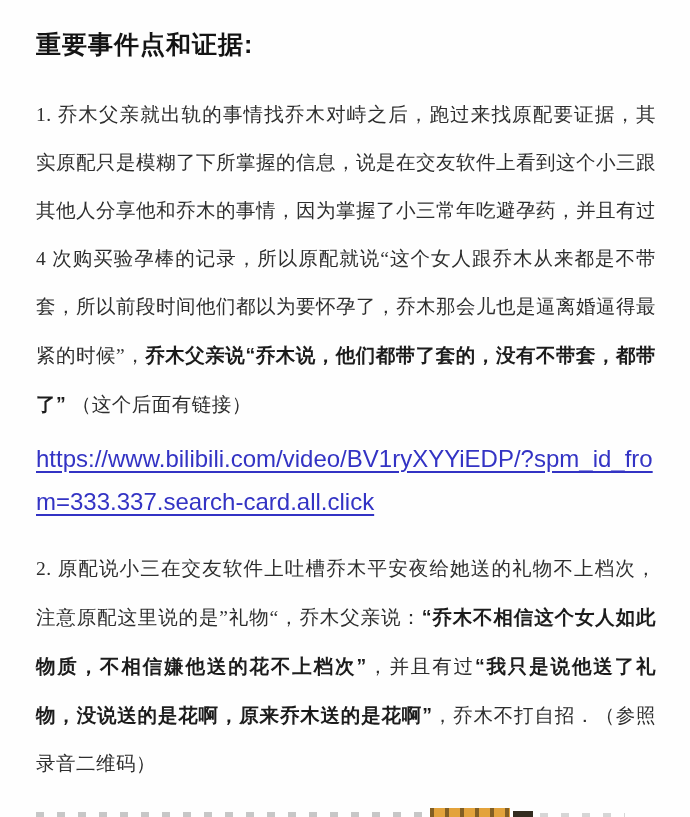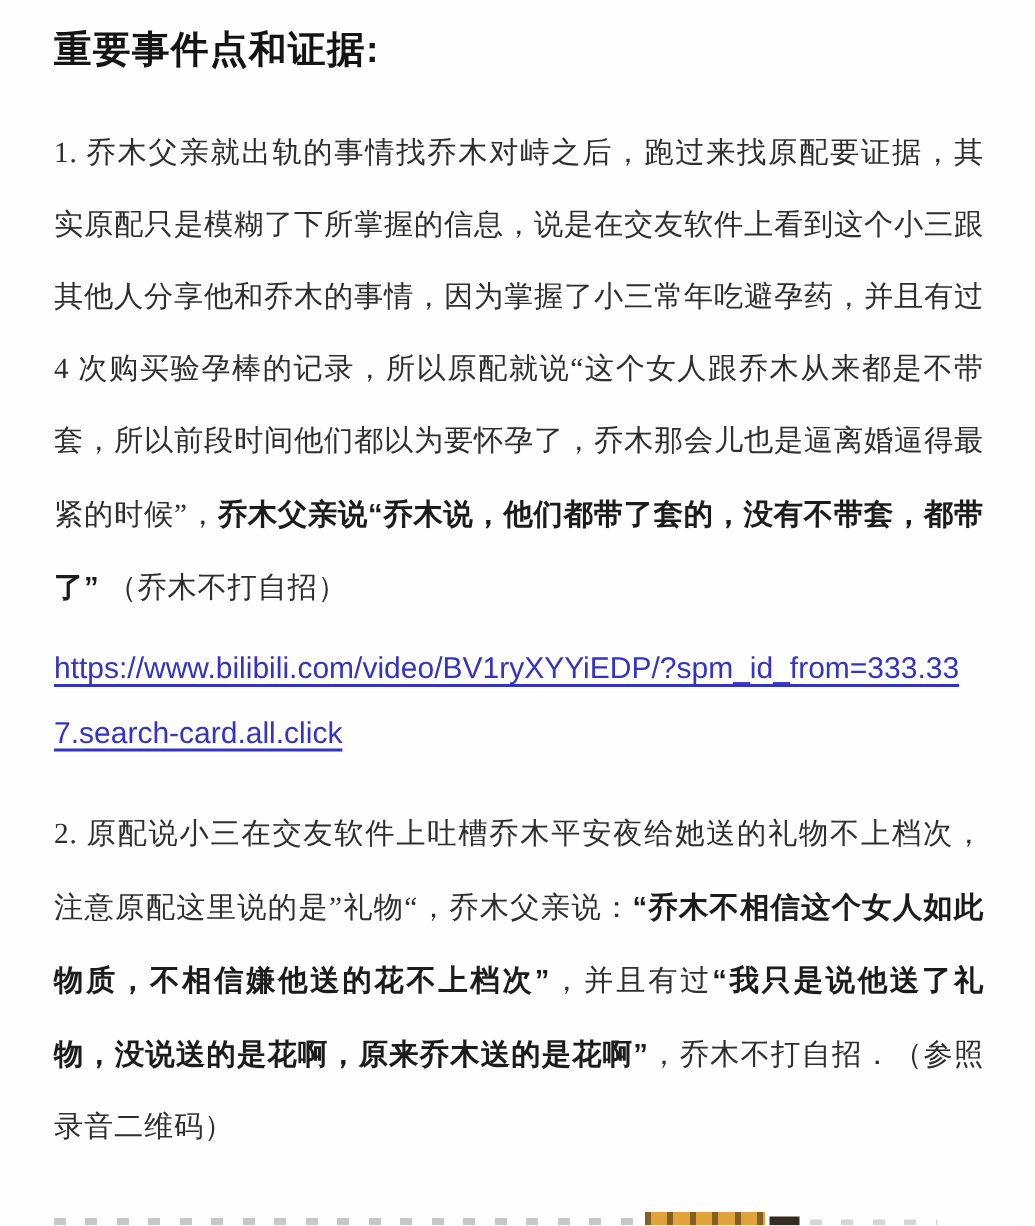--- a/index.html
+++ b/index.html
@@ -6,21 +6,21 @@
   body {
     width: 690px; height: 817px;
     background: #ffffff;
     overflow: hidden;
     position: relative;
     font-family: "Liberation Serif", serif;
   }
   .page {
     position: absolute; inset: 0;
     background: #fefefe;
-    padding: 16px 34px 0 36px;
+    padding: 28px 34px 0 36px;
     box-sizing: border-box;
   }
   .doc-title {
     font-family: "Liberation Sans", sans-serif;
     font-size: 25px;
     font-weight: 700;
     color: #141414;
     letter-spacing: 1px;
     margin: 0 0 30px 0;
   }
@@ -33,21 +33,21 @@
     letter-spacing: 0.5px;
   }
   .doc-para .b {
     font-weight: 700;
     font-family: "Liberation Sans", sans-serif;
     color: #1c1c1c;
   }
   .doc-link {
     display: block;
     font-family: "Liberation Sans", sans-serif;
-    font-size: 20px;
+    font-size: 24px;
     line-height: 43px;
     margin-top: 8px;
     word-break: break-all;
     text-decoration: underline;
     text-underline-offset: 4px;
     font-weight: 400;
     text-align: left;
     cursor: pointer;
   }
   [data-name="item-2"] { margin-top: 22px; }
@@ -64,21 +64,21 @@
   .marks-b { left: 540px; width: 85px;  height: 4px; opacity: 0.4; }
 </style>
 </head>
 <body>
 
 <div class="page" data-name="document-page">
 
   <h1 class="doc-title" data-name="document-title">重要事件点和证据:</h1>
 
   <div class="doc-body" data-name="doc-body">
-      <p class="doc-para" data-name="item-1"><span data-name="text-run">1. 乔木父亲就出轨的事情找乔木对峙之后，跑过来找原配要证据，其实原配只是模糊了下所掌握的信息，说是在交友软件上看到这个小三跟其他人分享他和乔木的事情，因为掌握了小三常年吃避孕药，并且有过 4 次购买验孕棒的记录，所以原配就说“这个女人跟乔木从来都是不带套，所以前段时间他们都以为要怀孕了，乔木那会儿也是逼离婚逼得最紧的时候”，</span><span class="b" data-name="bold-text-run">乔木父亲说“乔木说，他们都带了套的，没有不带套，都带了”</span><span data-name="text-run"> （乔木不打自招）</span></p>
+      <p class="doc-para" data-name="item-1"><span data-name="text-run">1. 乔木父亲就出轨的事情找乔木对峙之后，跑过来找原配要证据，其实原配只是模糊了下所掌握的信息，说是在交友软件上看到这个小三跟其他人分享他和乔木的事情，因为掌握了小三常年吃避孕药，并且有过 4 次购买验孕棒的记录，所以原配就说“这个女人跟乔木从来都是不带套，所以前段时间他们都以为要怀孕了，乔木那会儿也是逼离婚逼得最紧的时候”，</span><span class="b" data-name="bold-text-run">乔木父亲说“乔木说，他们都带了套的，没有不带套，都带了”</span><span data-name="text-run"> （这个后面有链接）</span></p>
       <a class="doc-link" data-name="evidence-link" href="#" style="color: rgb(51, 51, 196);"><span data-name="text-run">https://www.bilibili.com/video/BV1ryXYYiEDP/?spm_id_from=333.337.search-card.all.click</span></a>
       <p class="doc-para" data-name="item-2"><span data-name="text-run">2. 原配说小三在交友软件上吐槽乔木平安夜给她送的礼物不上档次，注意原配这里说的是”礼物“，乔木父亲说：</span><span class="b" data-name="bold-text-run">“乔木不相信这个女人如此物质，不相信嫌他送的花不上档次”</span><span data-name="text-run">，并且有过</span><span class="b" data-name="bold-text-run">“我只是说他送了礼物，没说送的是花啊，原来乔木送的是花啊”</span><span data-name="text-run">，乔木不打自招．（参照录音二维码）</span></p>
       <p class="doc-para" data-name="item-3"></p>
     </div>
 
   <div class="cutoff" data-name="partially-visible-line">
     <div class="marks-a" data-name="cutoff-text-marks-left" style="background: repeating-linear-gradient(90deg, rgb(154, 154, 154) 0px, rgb(154, 154, 154) 8px, transparent 8px, transparent 21px);"></div>
     <div class="hl" data-name="highlight-mark" style="background: repeating-linear-gradient(90deg, rgba(35, 28, 12, 0.5) 0px, rgba(35, 28, 12, 0.5) 4px, transparent 4px, transparent 15px), rgb(227, 163, 60);"></div>
     <div class="darkseg" data-name="cutoff-dark-mark" style="background: rgb(51, 44, 32);"></div>
     <div class="marks-b" data-name="cutoff-text-marks-right" style="background: repeating-linear-gradient(90deg, rgb(154, 154, 154) 0px, rgb(154, 154, 154) 8px, transparent 8px, transparent 21px);"></div>

